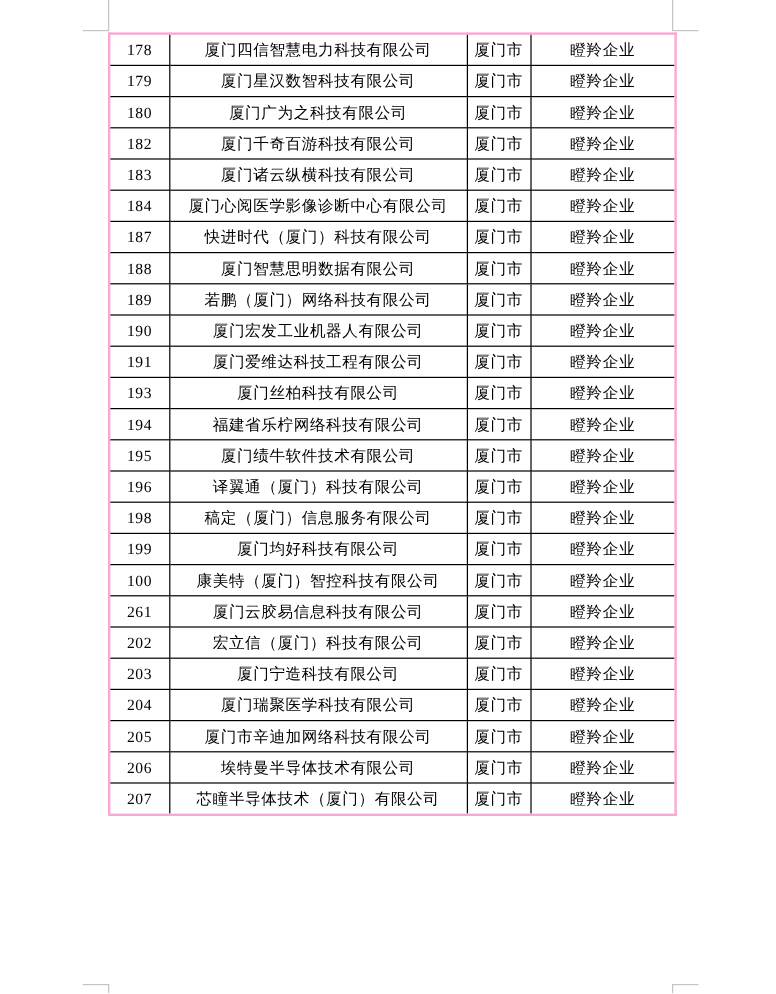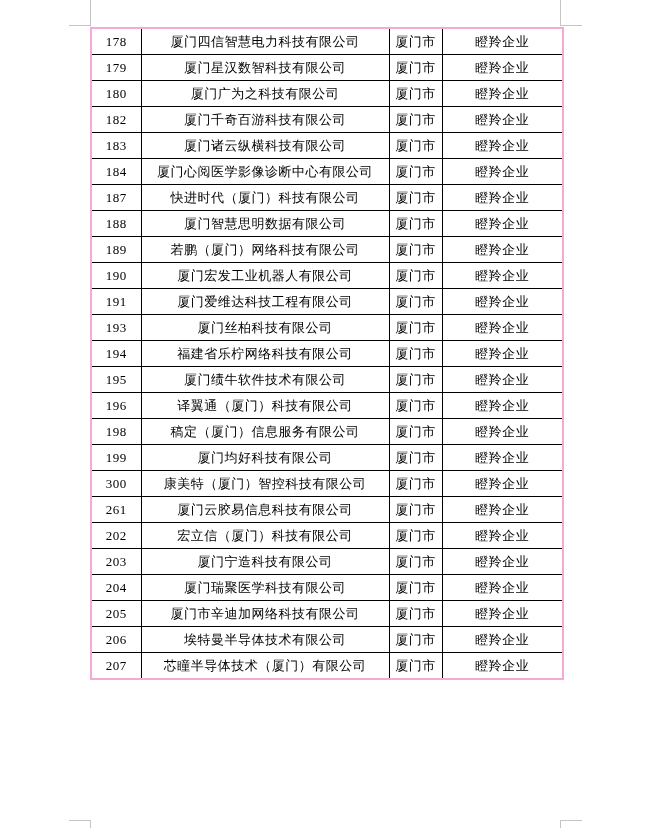--- a/index.html
+++ b/index.html
@@ -174,21 +174,21 @@
           <td class="col-city">厦门市</td>
           <td class="col-category">瞪羚企业</td>
         </tr>
         <tr>
           <td class="col-no">199</td>
           <td class="col-company">厦门均好科技有限公司</td>
           <td class="col-city">厦门市</td>
           <td class="col-category">瞪羚企业</td>
         </tr>
         <tr>
-          <td class="col-no">300</td>
+          <td class="col-no">100</td>
           <td class="col-company">康美特（厦门）智控科技有限公司</td>
           <td class="col-city">厦门市</td>
           <td class="col-category">瞪羚企业</td>
         </tr>
         <tr>
           <td class="col-no">261</td>
           <td class="col-company">厦门云胶易信息科技有限公司</td>
           <td class="col-city">厦门市</td>
           <td class="col-category">瞪羚企业</td>
         </tr>

